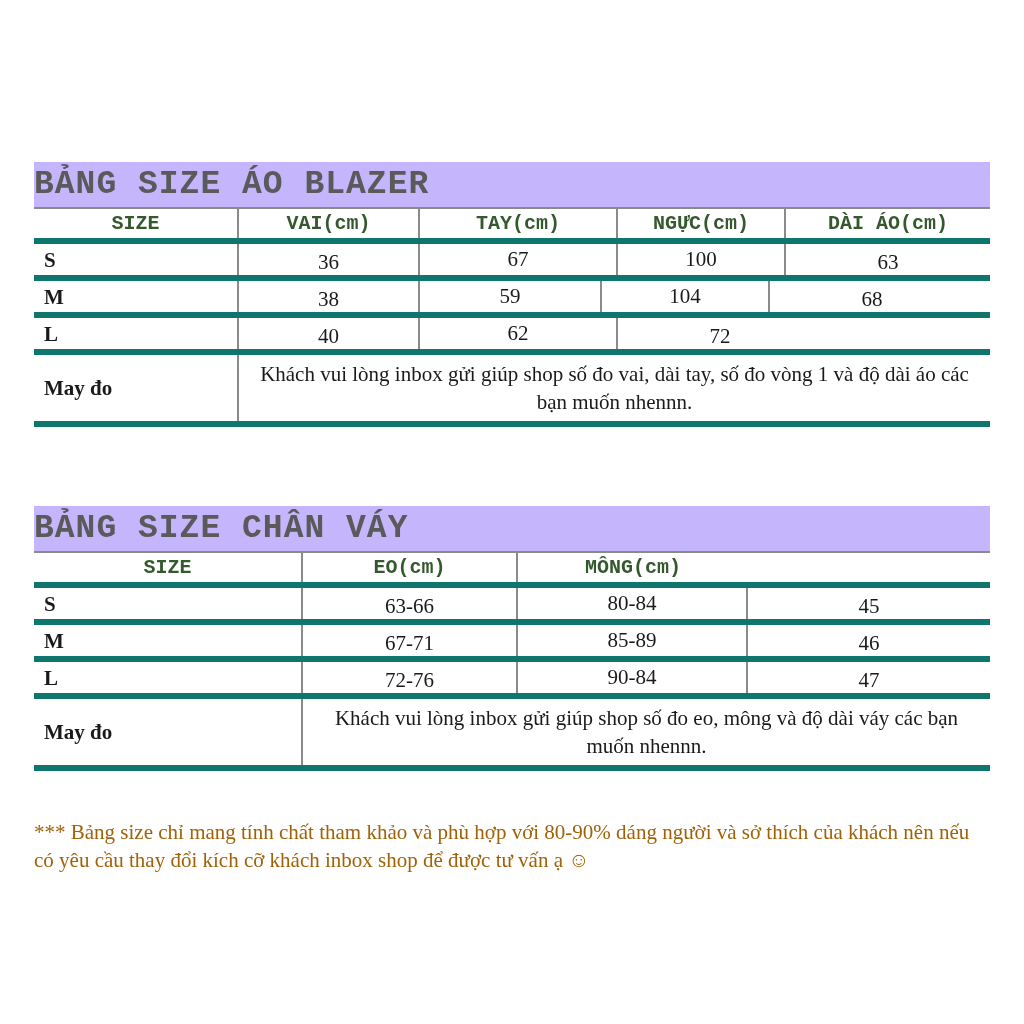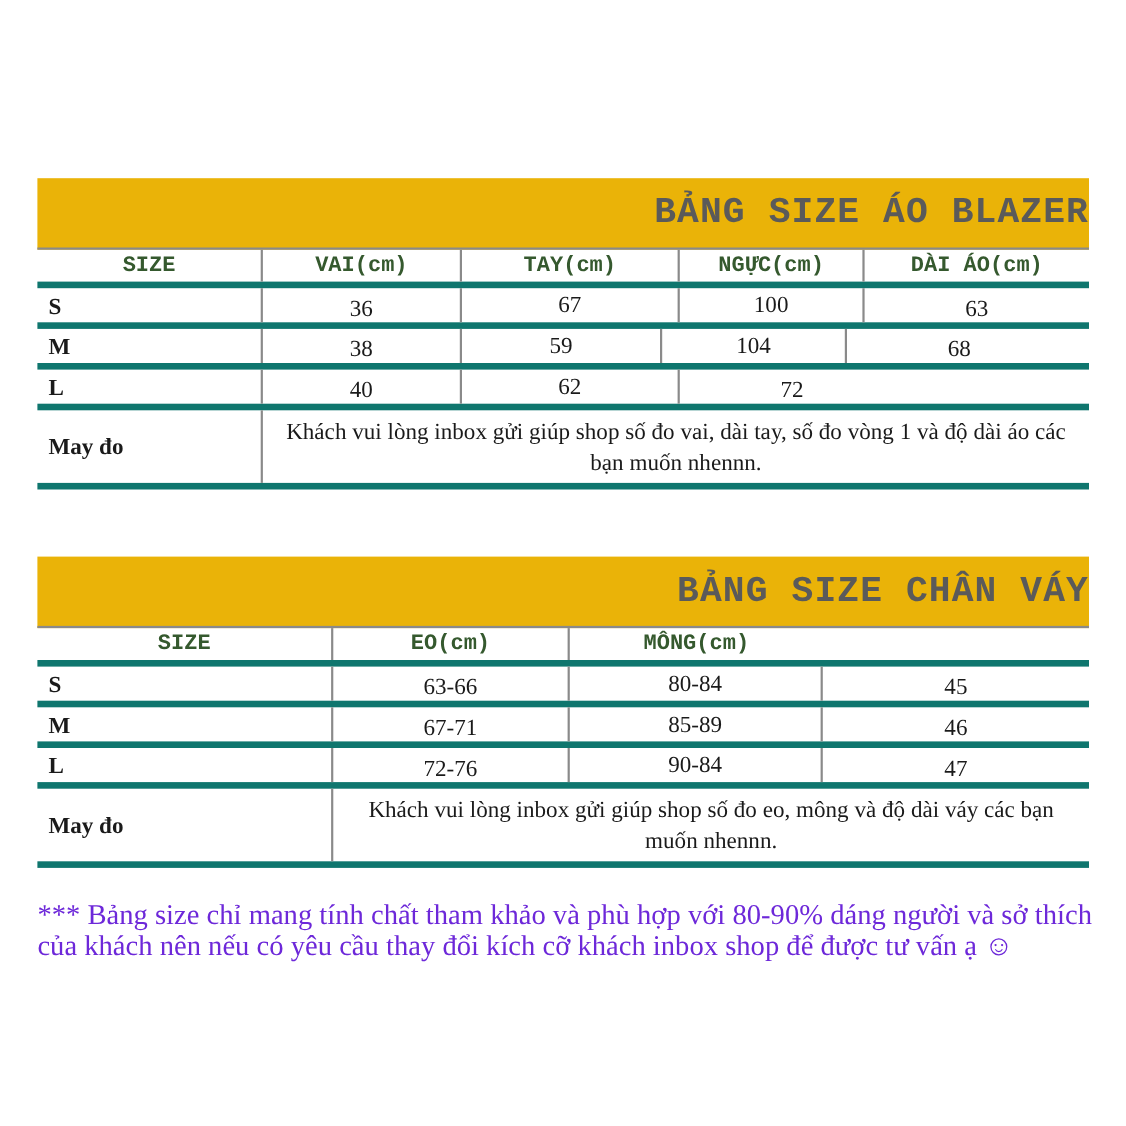--- a/index.html
+++ b/index.html
@@ -7,25 +7,25 @@
       width: 1024px; height: 1024px; background: #ffffff; overflow: hidden;
     }
     body { position: relative; }
 
     .size-table {
       position: absolute;
       left: 34px;
       width: 956px;
     }
     .title-band {
-      background: #eab308;
-      height: 65px;
+      background: #c4b5fd;
+      height: 47px;
       display: flex;
       align-items: center;
-      justify-content: flex-end;
+      justify-content: flex-start;
       border-bottom: 2px solid #8a8a8a;
     }
     .title-text {
       font-family: "Liberation Mono", "DejaVu Sans Mono", monospace;
       font-weight: bold;
       font-size: 33px;
       color: #5a5a5a;
       letter-spacing: 1px;
       white-space: pre;
     }
@@ -78,23 +78,23 @@
       font-weight: bold;
     }
     .custom-row .cell.custom-note { padding: 0 8px; }
 
     .footnote {
       position: absolute;
       left: 34px;
       top: 818px;
       width: 960px;
       font-family: "Liberation Serif", "DejaVu Serif", serif;
-      font-size: 26px;
+      font-size: 21px;
       line-height: 28px;
-      color: #6d28d9;
+      color: #a16207;
     }
   </style>
 </head>
 <body>
 
 <div class="size-table" style="top:162px;">
   <div class="title-band">
     <span class="title-text">BẢNG SIZE ÁO BLAZER</span>
   </div>
   <div class="row header-row">

